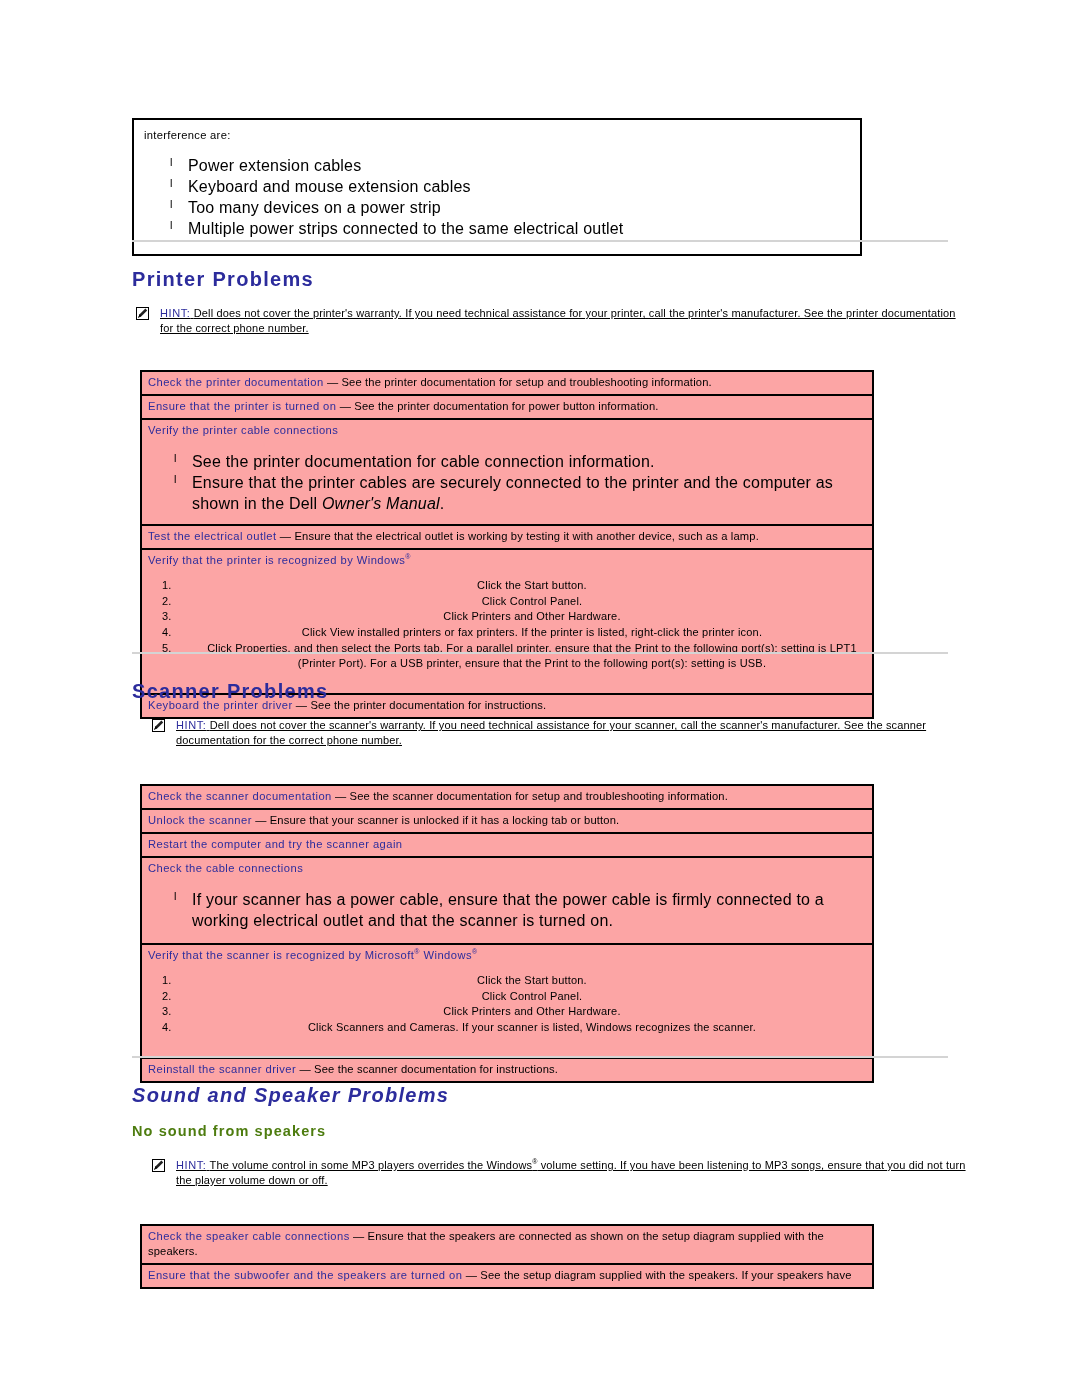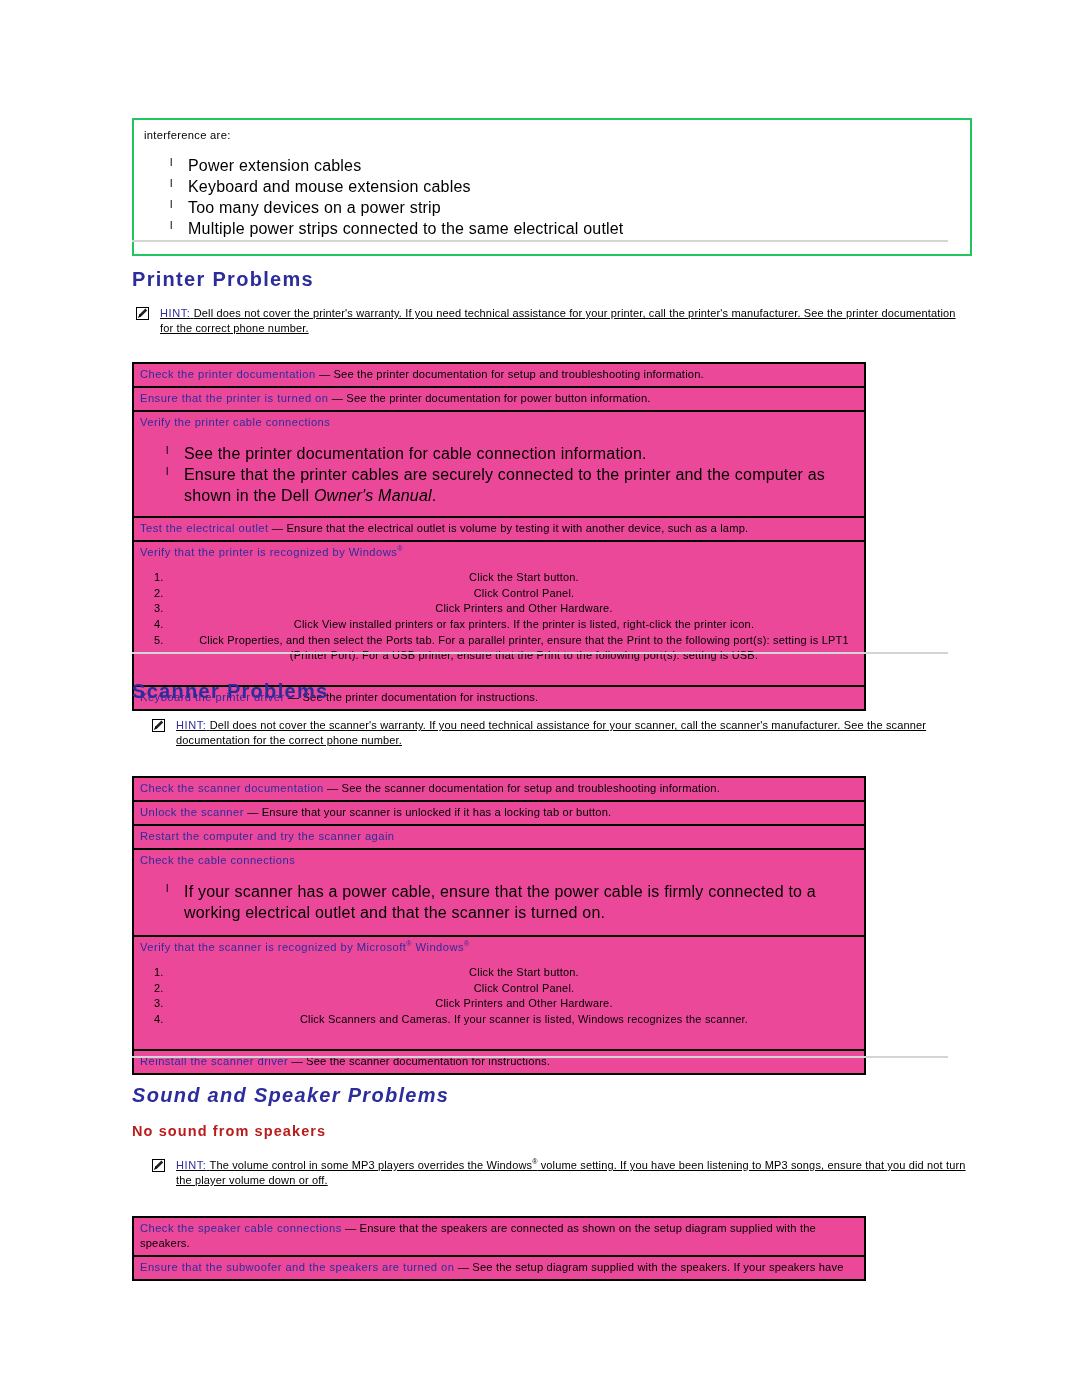--- a/index.html
+++ b/index.html
@@ -27,42 +27,42 @@
     left: 132px;
     top: 0;
     width: 816px;
   }
 
   
   .tbox {
     border: 2px solid #000000;
     border-collapse: collapse;
     width: 730px;
-    background: #ec4899;
-    margin: 0;
+    background: #fca5a5;
+    margin: 8px;
   }
   .tbox .trow {
     border-bottom: 2px solid #000000;
     padding: 3px 6px 4px 6px;
     font-size: 11.2px;
     line-height: 1.33;
     letter-spacing: 0.15px;
   }
   .tbox .trow:last-child { border-bottom: none; }
 
   .lead {
     color: #2c2c9c;
     letter-spacing: 0.45px;
   }
   .dash { color: #000; }
 
   
   .topbox {
-    border: 2px solid #22c55e;
-    width: 840px;
+    border: 2px solid #000000;
+    width: 730px;
     box-sizing: border-box;
     padding: 8px 10px 14px 10px;
     font-size: 11.2px;
     line-height: 1.35;
     letter-spacing: 0.3px;
   }
   .topbox .intro { margin: 0 0 12px 0; }
 
   ul.bullets {
     list-style: none;
@@ -113,21 +113,21 @@
   
   h1.sect {
     color: #2c2c9c;
     font-size: 20px;
     font-weight: bold;
     letter-spacing: 1.3px;
     margin: 0;
     padding: 0;
   }
   h2.subsect {
-    color: #b91c1c;
+    color: #4d7c0f;
     font-size: 14.5px;
     font-weight: bold;
     letter-spacing: 1.1px;
     margin: 0;
     padding: 0;
   }
 
   hr.rule {
     border: none;
     border-top: 2px solid #d4d4d4;
@@ -210,21 +210,21 @@
 
       <div class="trow" style="padding-bottom:10px;">
         <div class="lead">Verify the printer cable connections</div>
         <ul class="bullets" style="margin-top:13px;">
           <li>See the printer documentation for cable connection information.</li>
           <li><span>Ensure that the printer cables are securely connected to the printer and the computer as shown in the Dell </span><span class="ital">Owner's Manual</span><span>.</span></li>
         </ul>
       </div>
 
       <div class="trow">
-        <span class="lead">Test the electrical outlet</span><span class="dash"> — </span><span>Ensure that the electrical outlet is volume by testing it with another device, such as a lamp.</span>
+        <span class="lead">Test the electrical outlet</span><span class="dash"> — </span><span>Ensure that the electrical outlet is working by testing it with another device, such as a lamp.</span>
       </div>
 
       <div class="trow" style="padding-bottom:12px;">
         <div class="lead"><span>Verify that the printer is recognized by Windows</span><sup class="reg">®</sup></div>
         <ol class="steps">
           <li>Click the Start button.</li>
           <li>Click Control Panel.</li>
           <li>Click Printers and Other Hardware.</li>
           <li>Click View installed printers or fax printers. If the printer is listed, right-click the printer icon.</li>
           <li>Click Properties, and then select the Ports tab. For a parallel printer, ensure that the Print to the following port(s): setting is LPT1 (Printer Port). For a USB printer, ensure that the Print to the following port(s): setting is USB.</li>

